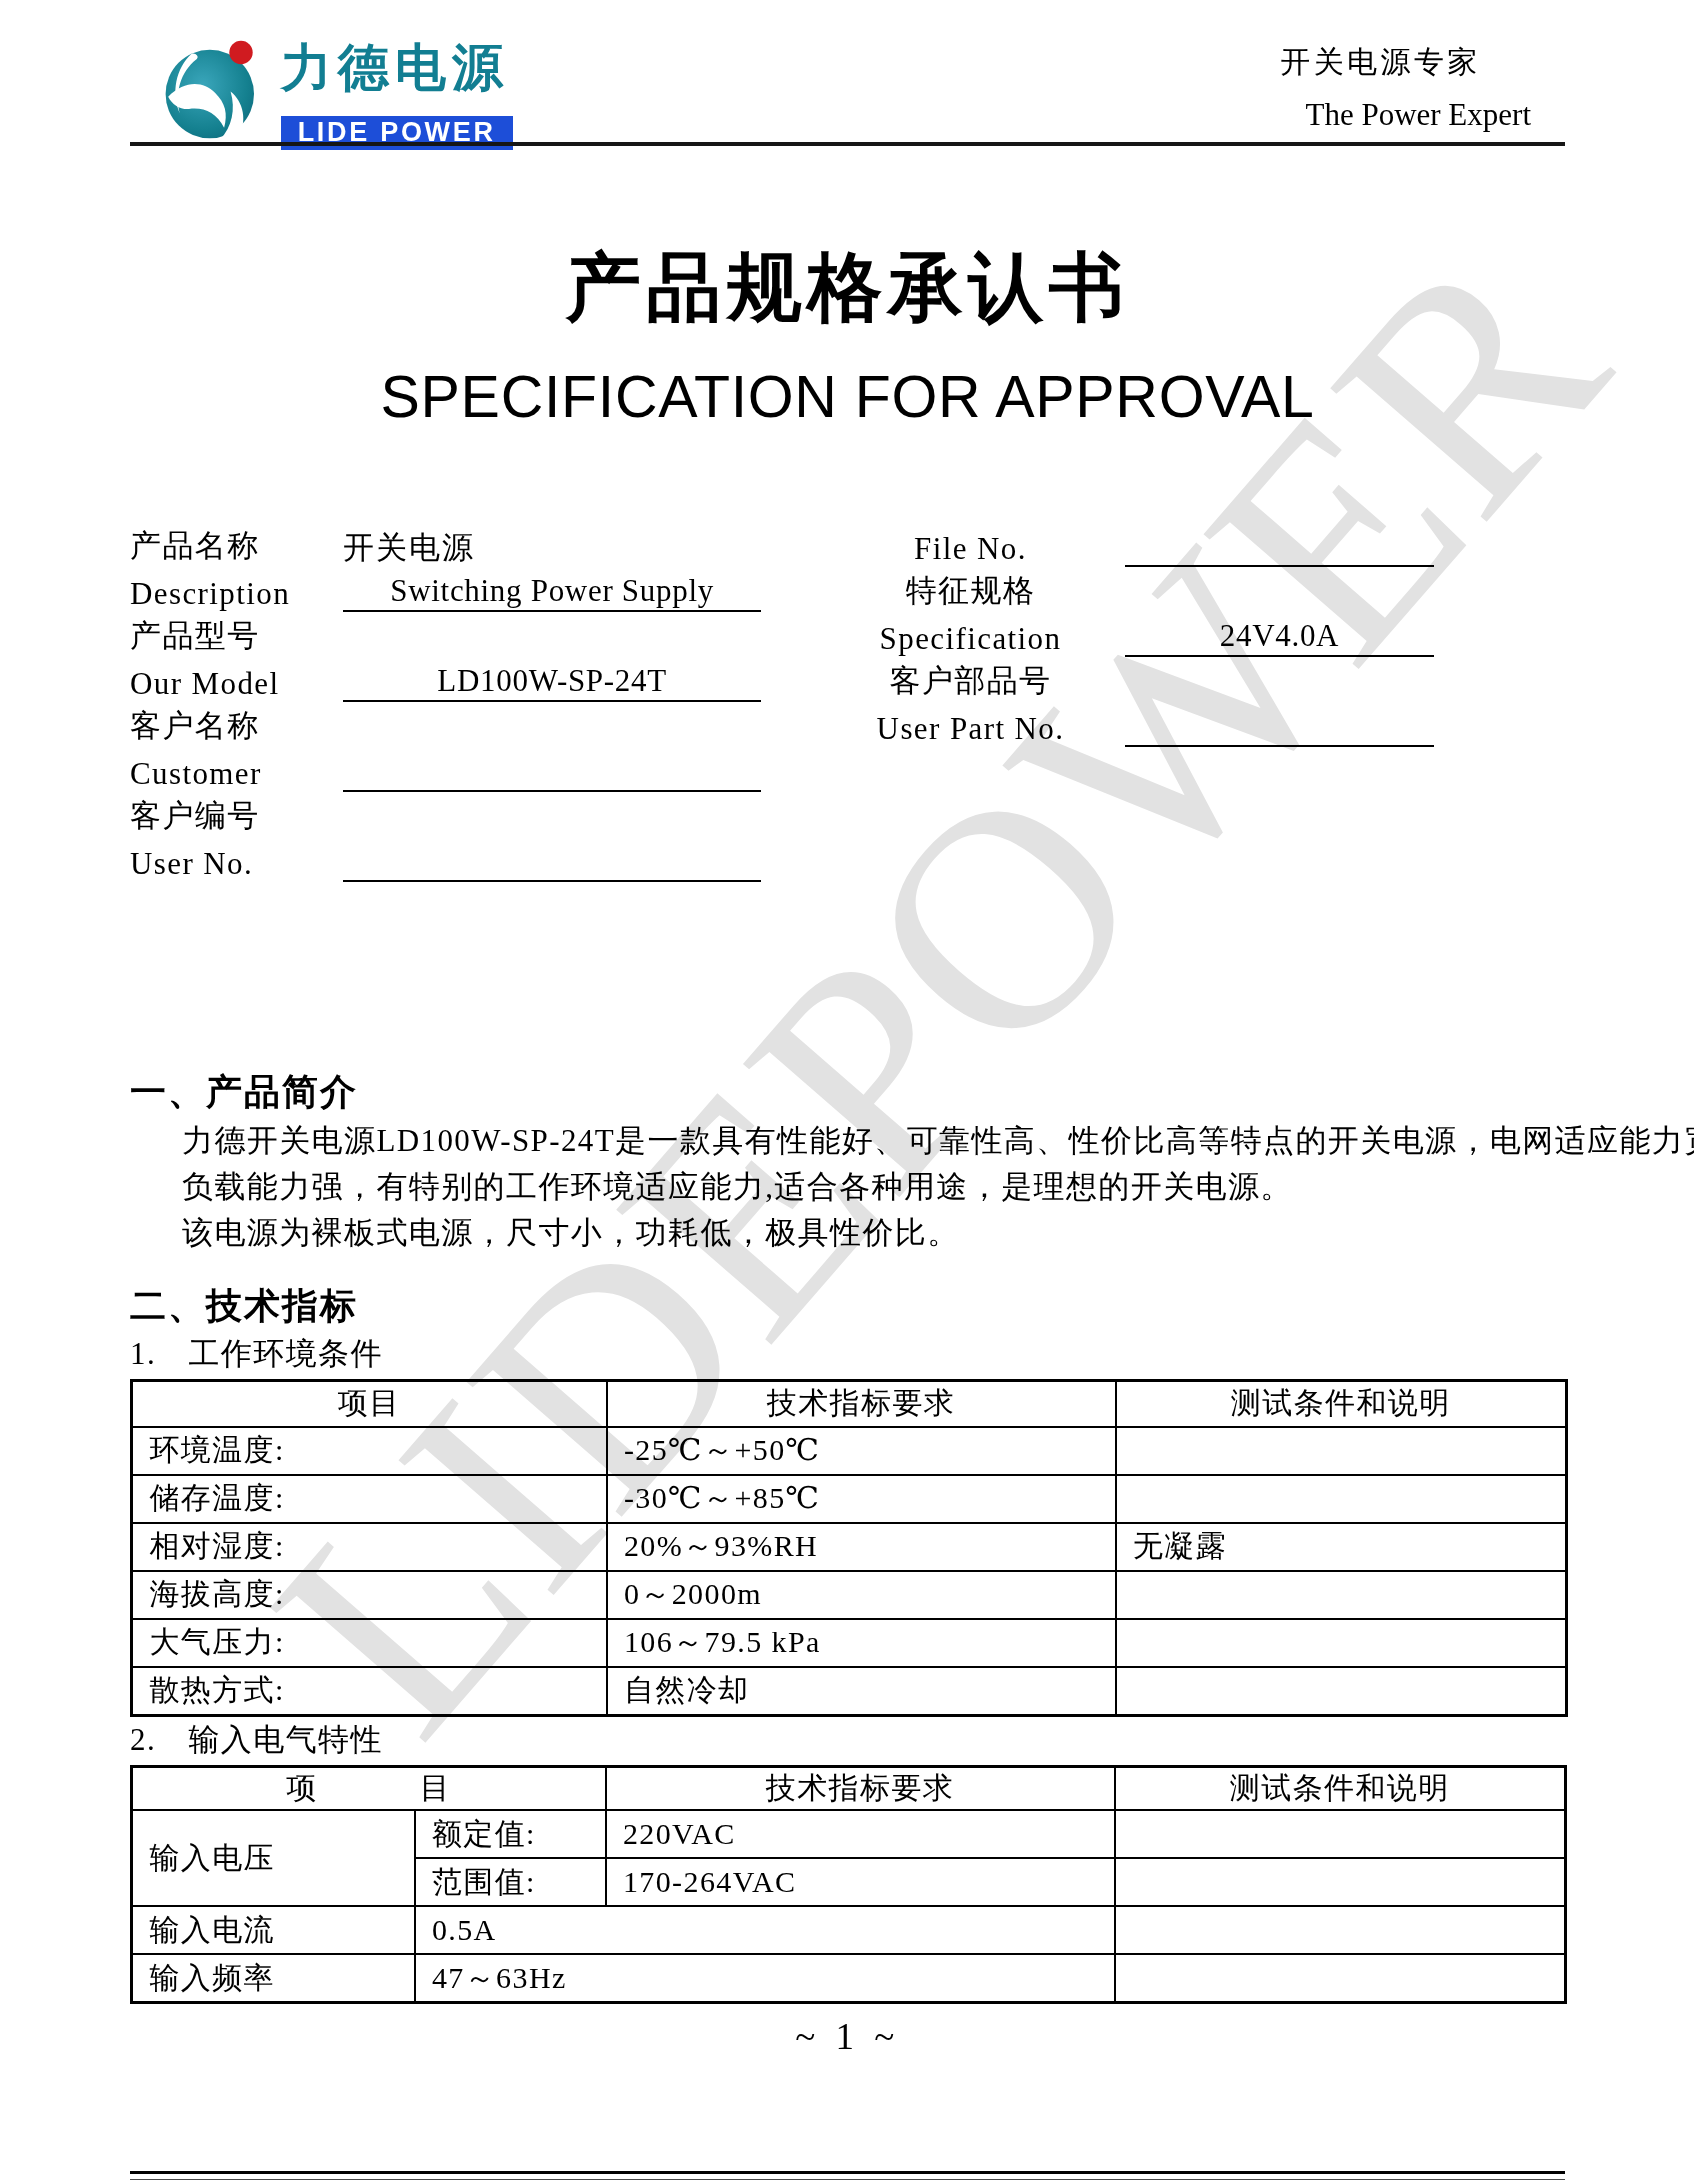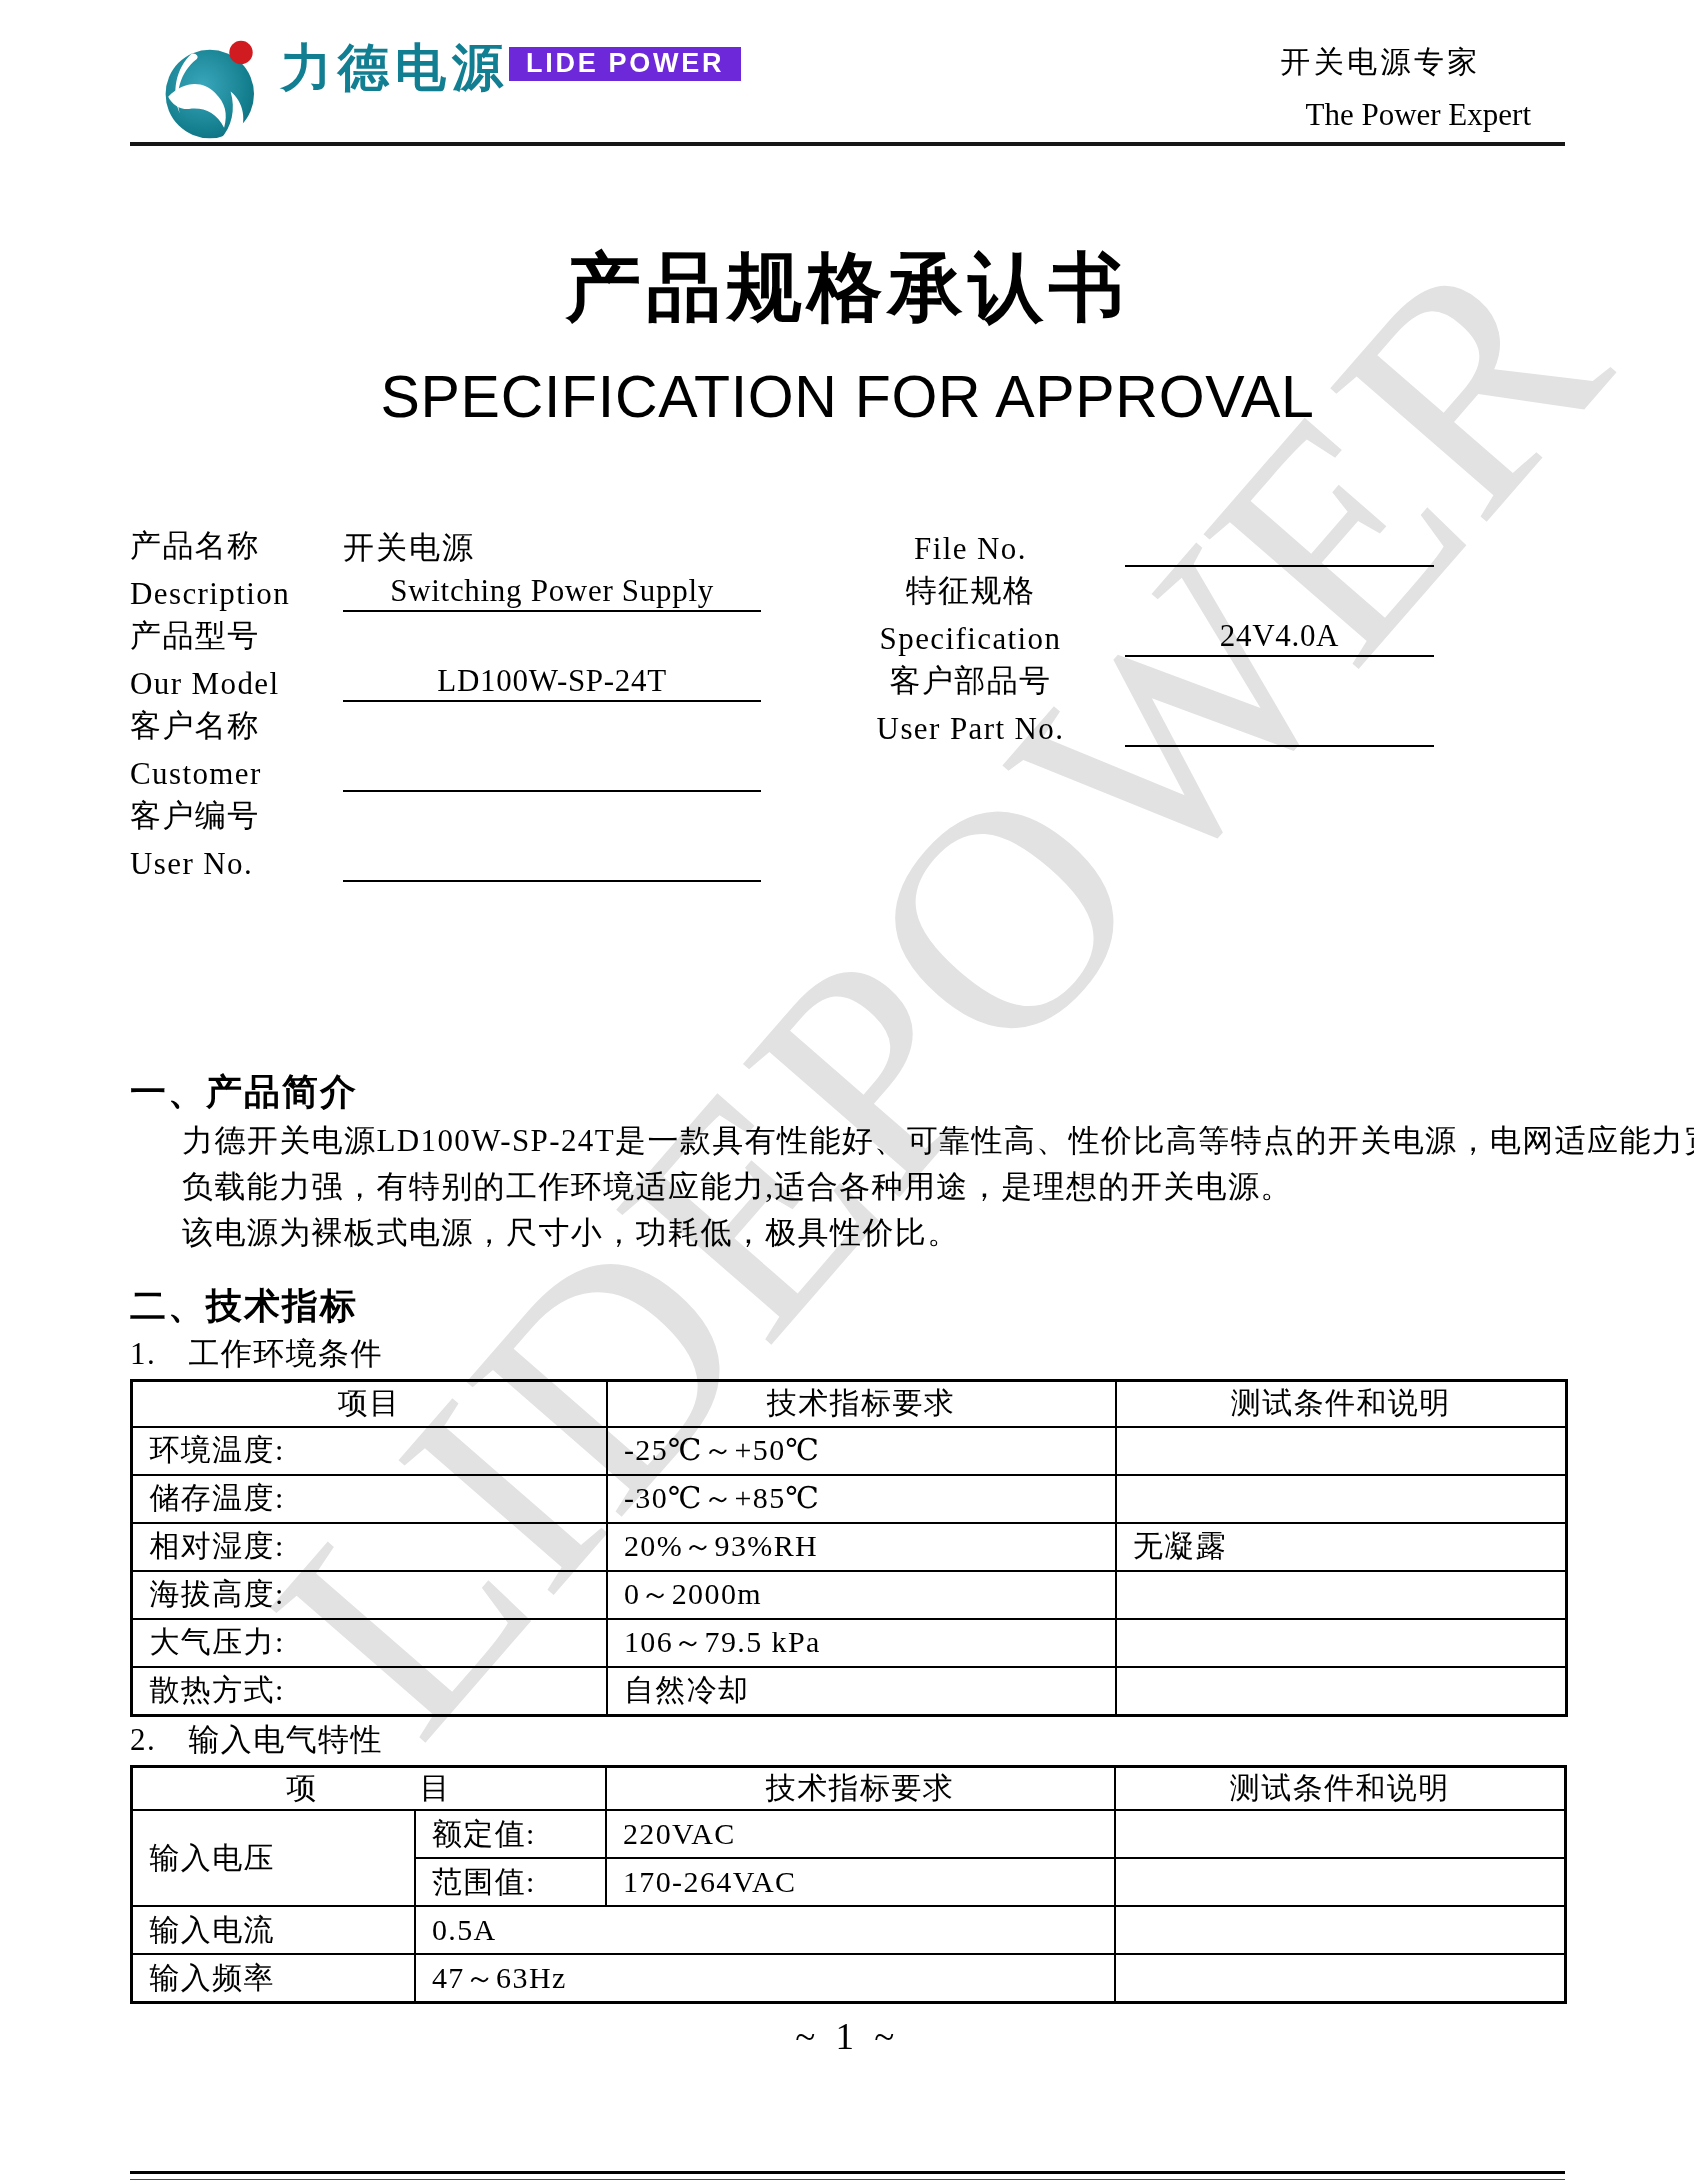--- a/index.html
+++ b/index.html
@@ -21,27 +21,27 @@
     font-family:"Liberation Serif","DejaVu Serif",serif;
     font-size:314px;
     letter-spacing:1.4px;
     color:#e2e2e2;
     white-space:nowrap;
     user-select:none;
   }
 
   
   .logo{left:163px;top:34px;display:flex;gap:13.7px;align-items:flex-start;}
-  .logo-text{display:flex;flex-direction:row;padding-top:2.7px;}
+  .logo-text{display:flex;flex-direction:column;padding-top:2.7px;}
   .logo-cn{
     font-size:51px;font-weight:bold;color:#127e92;
     letter-spacing:6.1px;line-height:63px;white-space:nowrap;
   }
   .logo-box{
-    margin-top:10px;background:#6d28d9;color:#fff;
+    margin-top:16px;background:#1d4ed8;color:#fff;
     font-family:"Liberation Sans","DejaVu Sans",sans-serif;
     font-weight:bold;font-size:27px;letter-spacing:2.7px;
     width:232px;height:34px;display:flex;align-items:center;justify-content:center;
     white-space:nowrap;
   }
   .slogan{right:164px;top:42px;width:301px;text-align:center;}
   .slogan-cn{font-size:30px;letter-spacing:3.4px;white-space:nowrap;}
   .slogan-en{font-size:31px;margin-top:13.7px;white-space:nowrap;text-align:right;}
   .header-rule{
     left:130px;top:142px;width:1435px;height:0;

